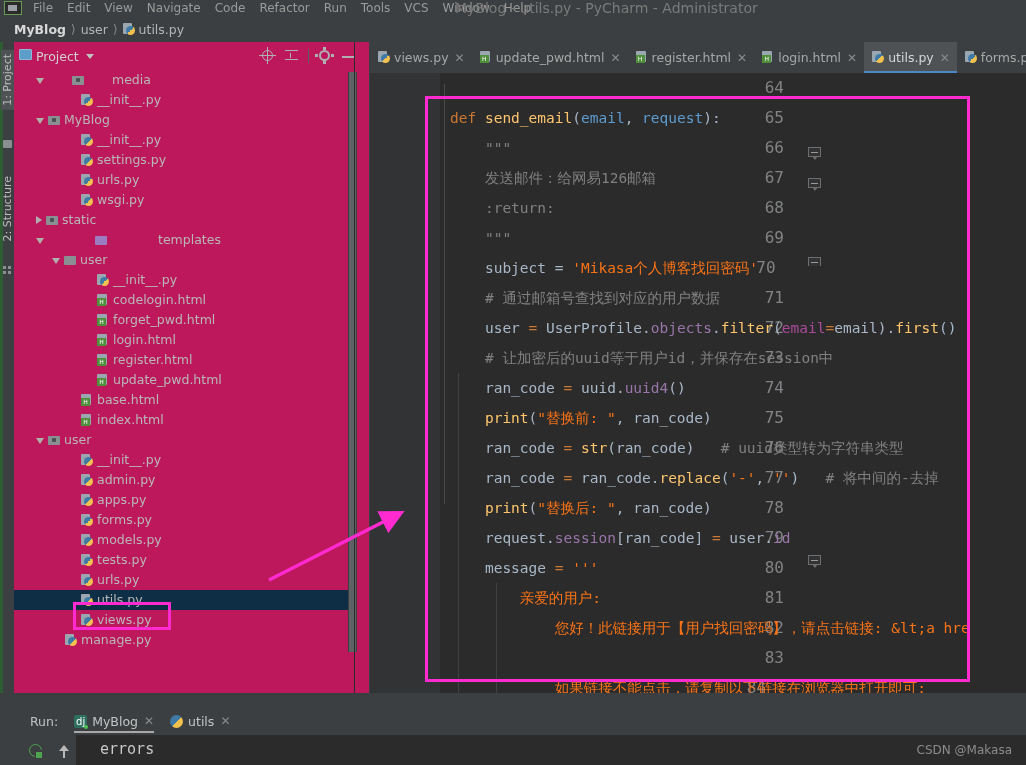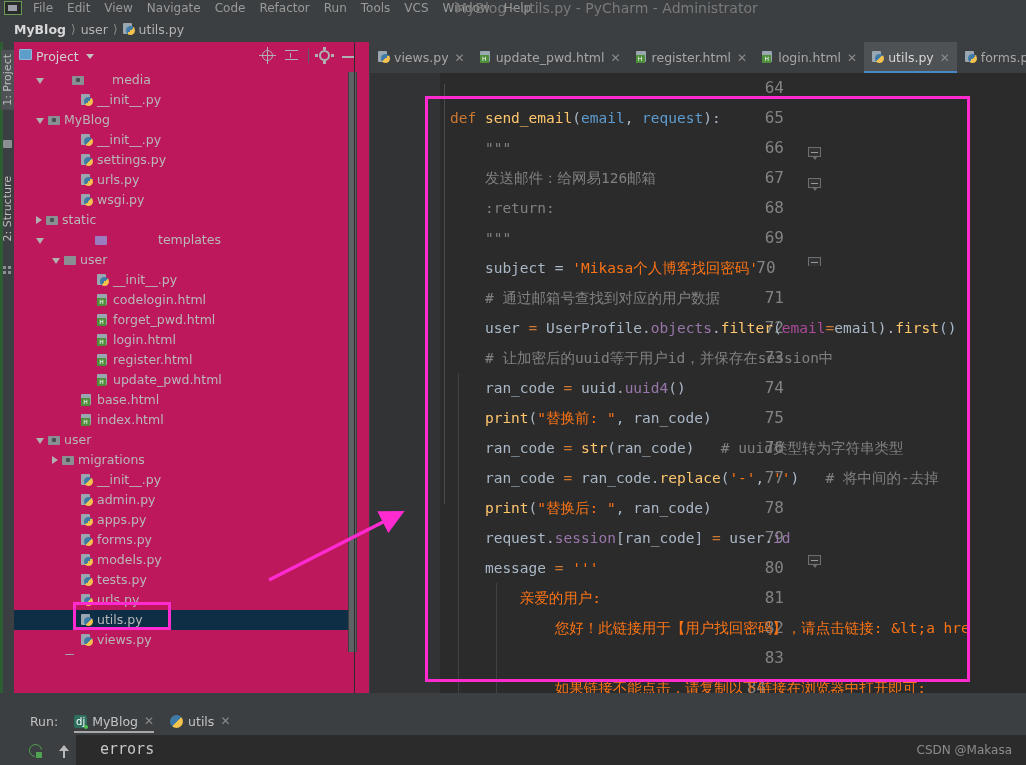--- a/index.html
+++ b/index.html
@@ -340,25 +340,20 @@
         <div class="trow" style="padding-left: 54px;">
           <span class="tw none"></span>
           <span class="ico html"></span>
           <span>index.html</span>
         </div>
         <div class="trow" style="padding-left: 22px;">
           <span class="tw down"></span>
           <span class="ico folder"></span>
           <span>user</span>
         </div>
-        <div class="trow" style="padding-left: 38px;">
-          <span class="tw right"></span>
-          <span class="ico folder"></span>
-          <span>migrations</span>
-        </div>
         <div class="trow" style="padding-left: 54px;">
           <span class="tw none"></span>
           <span class="ico py"></span>
           <span>__init__.py</span>
         </div>
         <div class="trow" style="padding-left: 54px;">
           <span class="tw none"></span>
           <span class="ico py"></span>
           <span>admin.py</span>
         </div>

